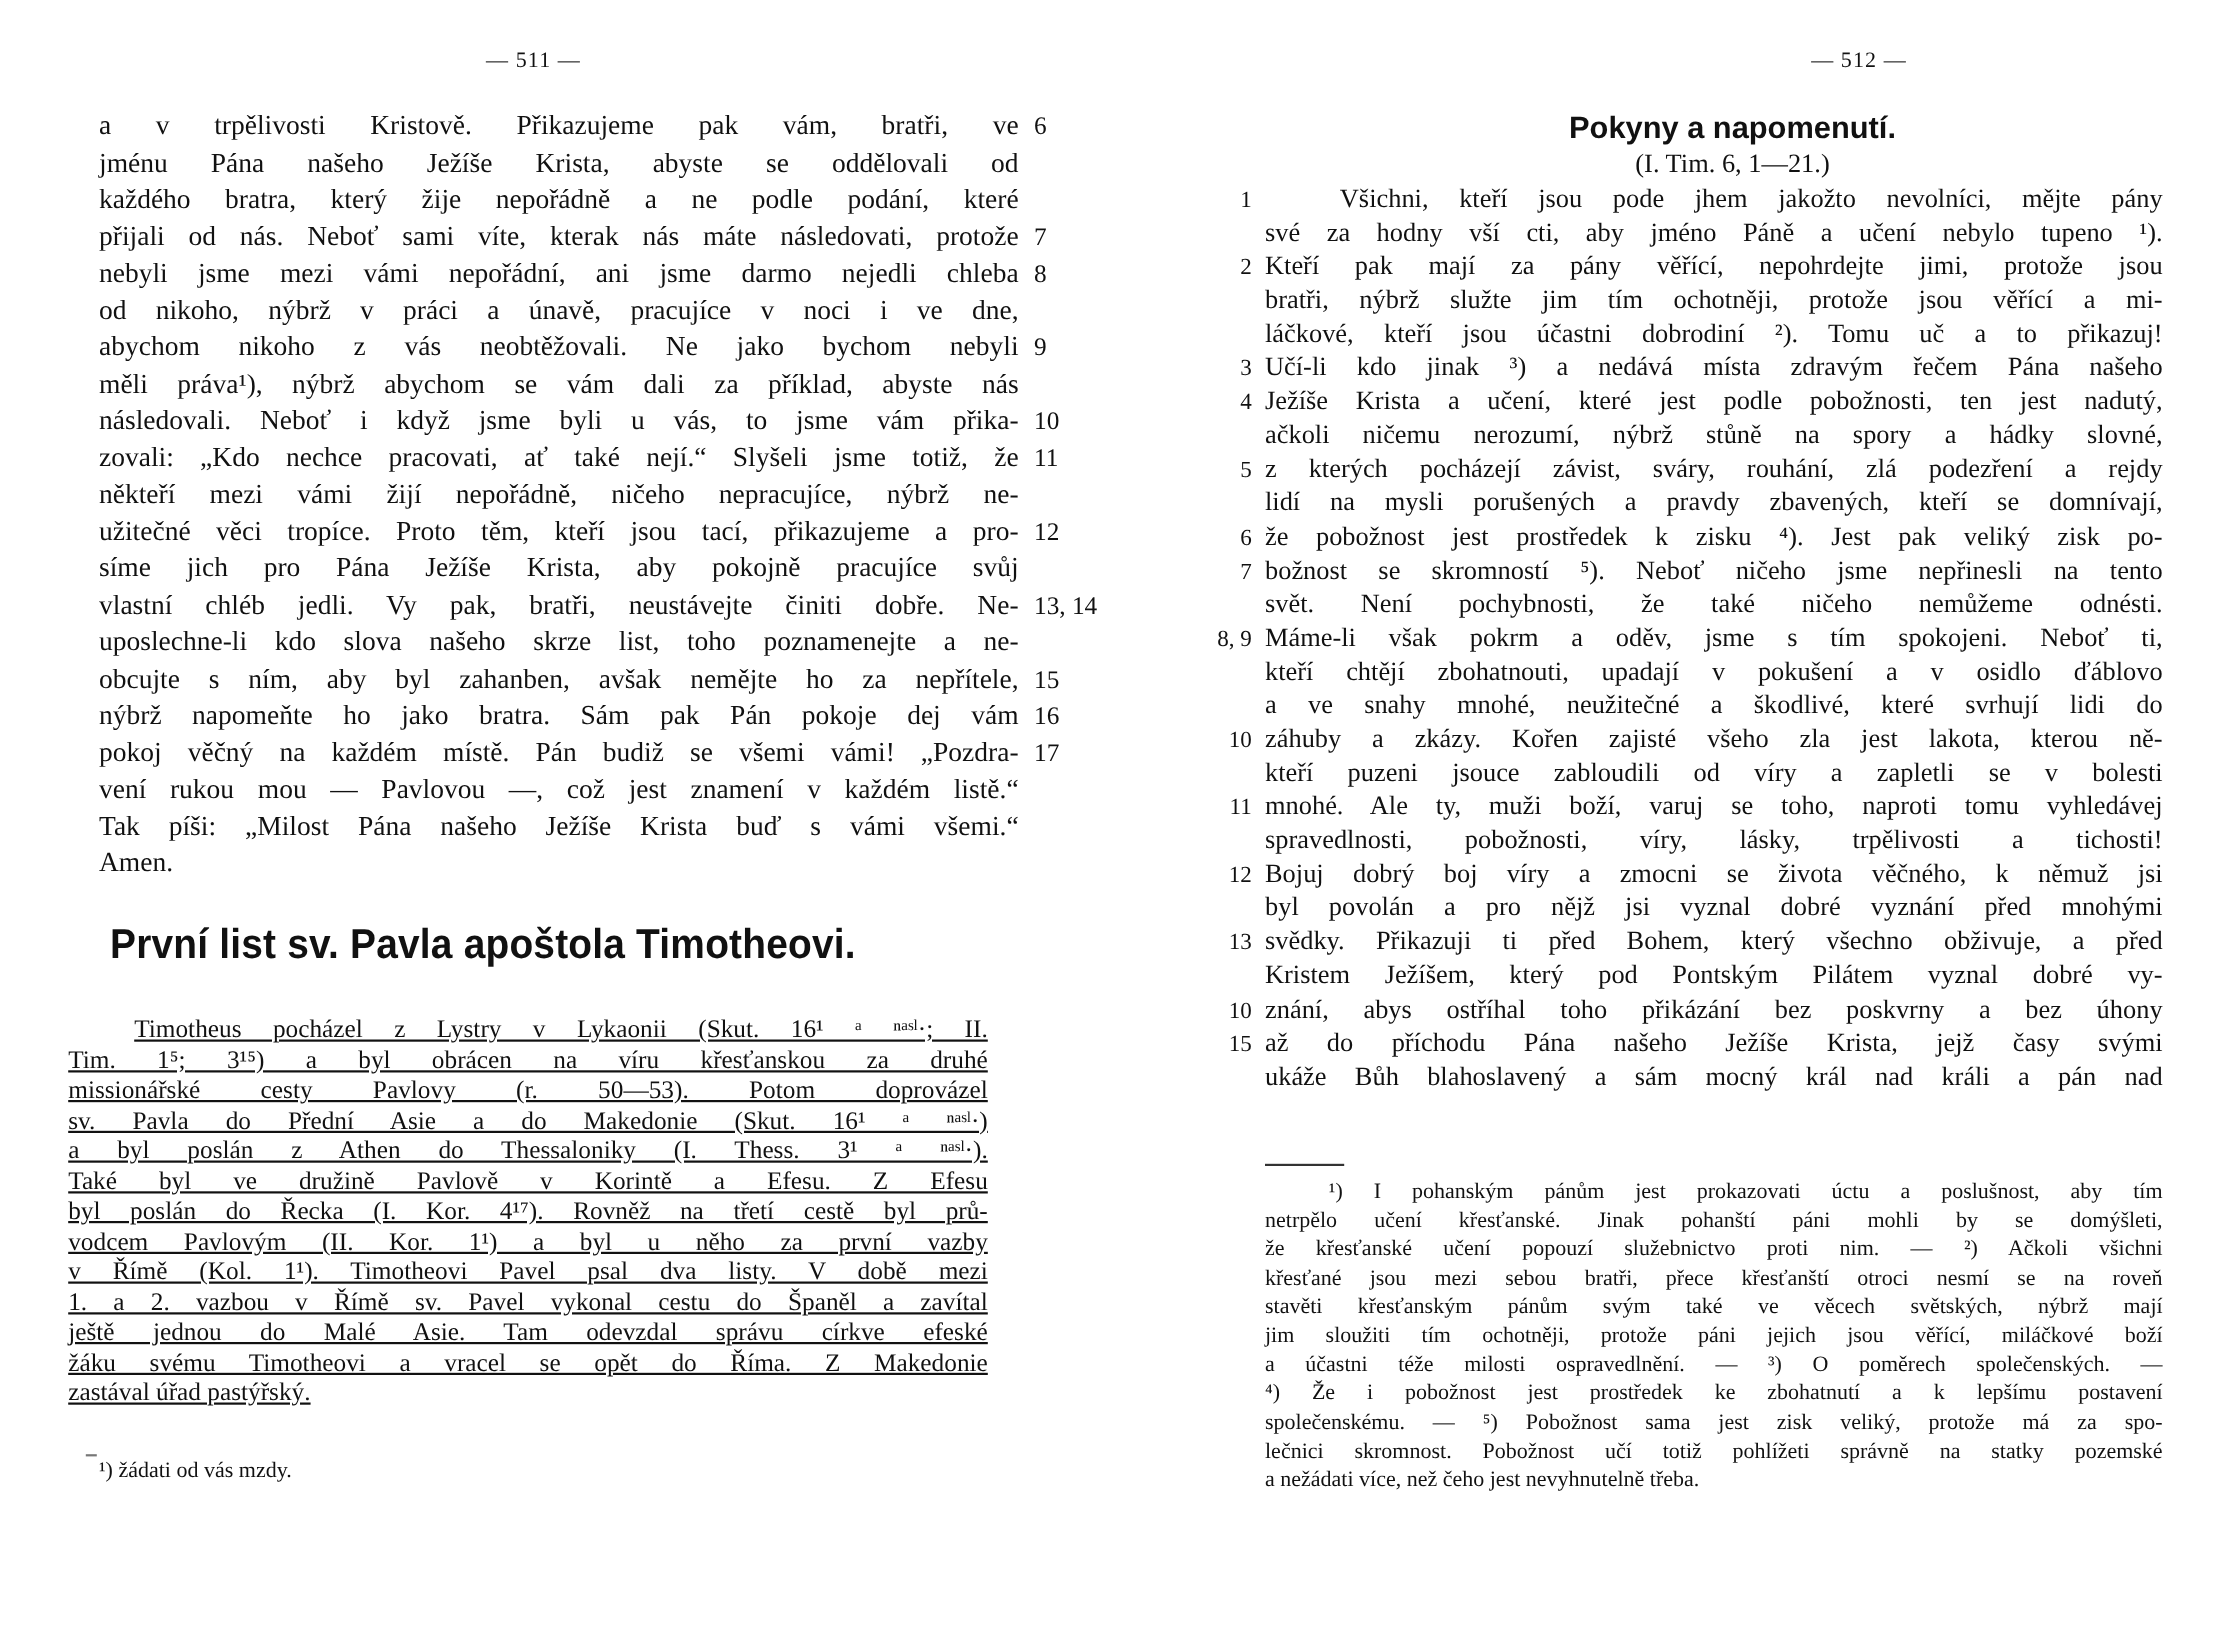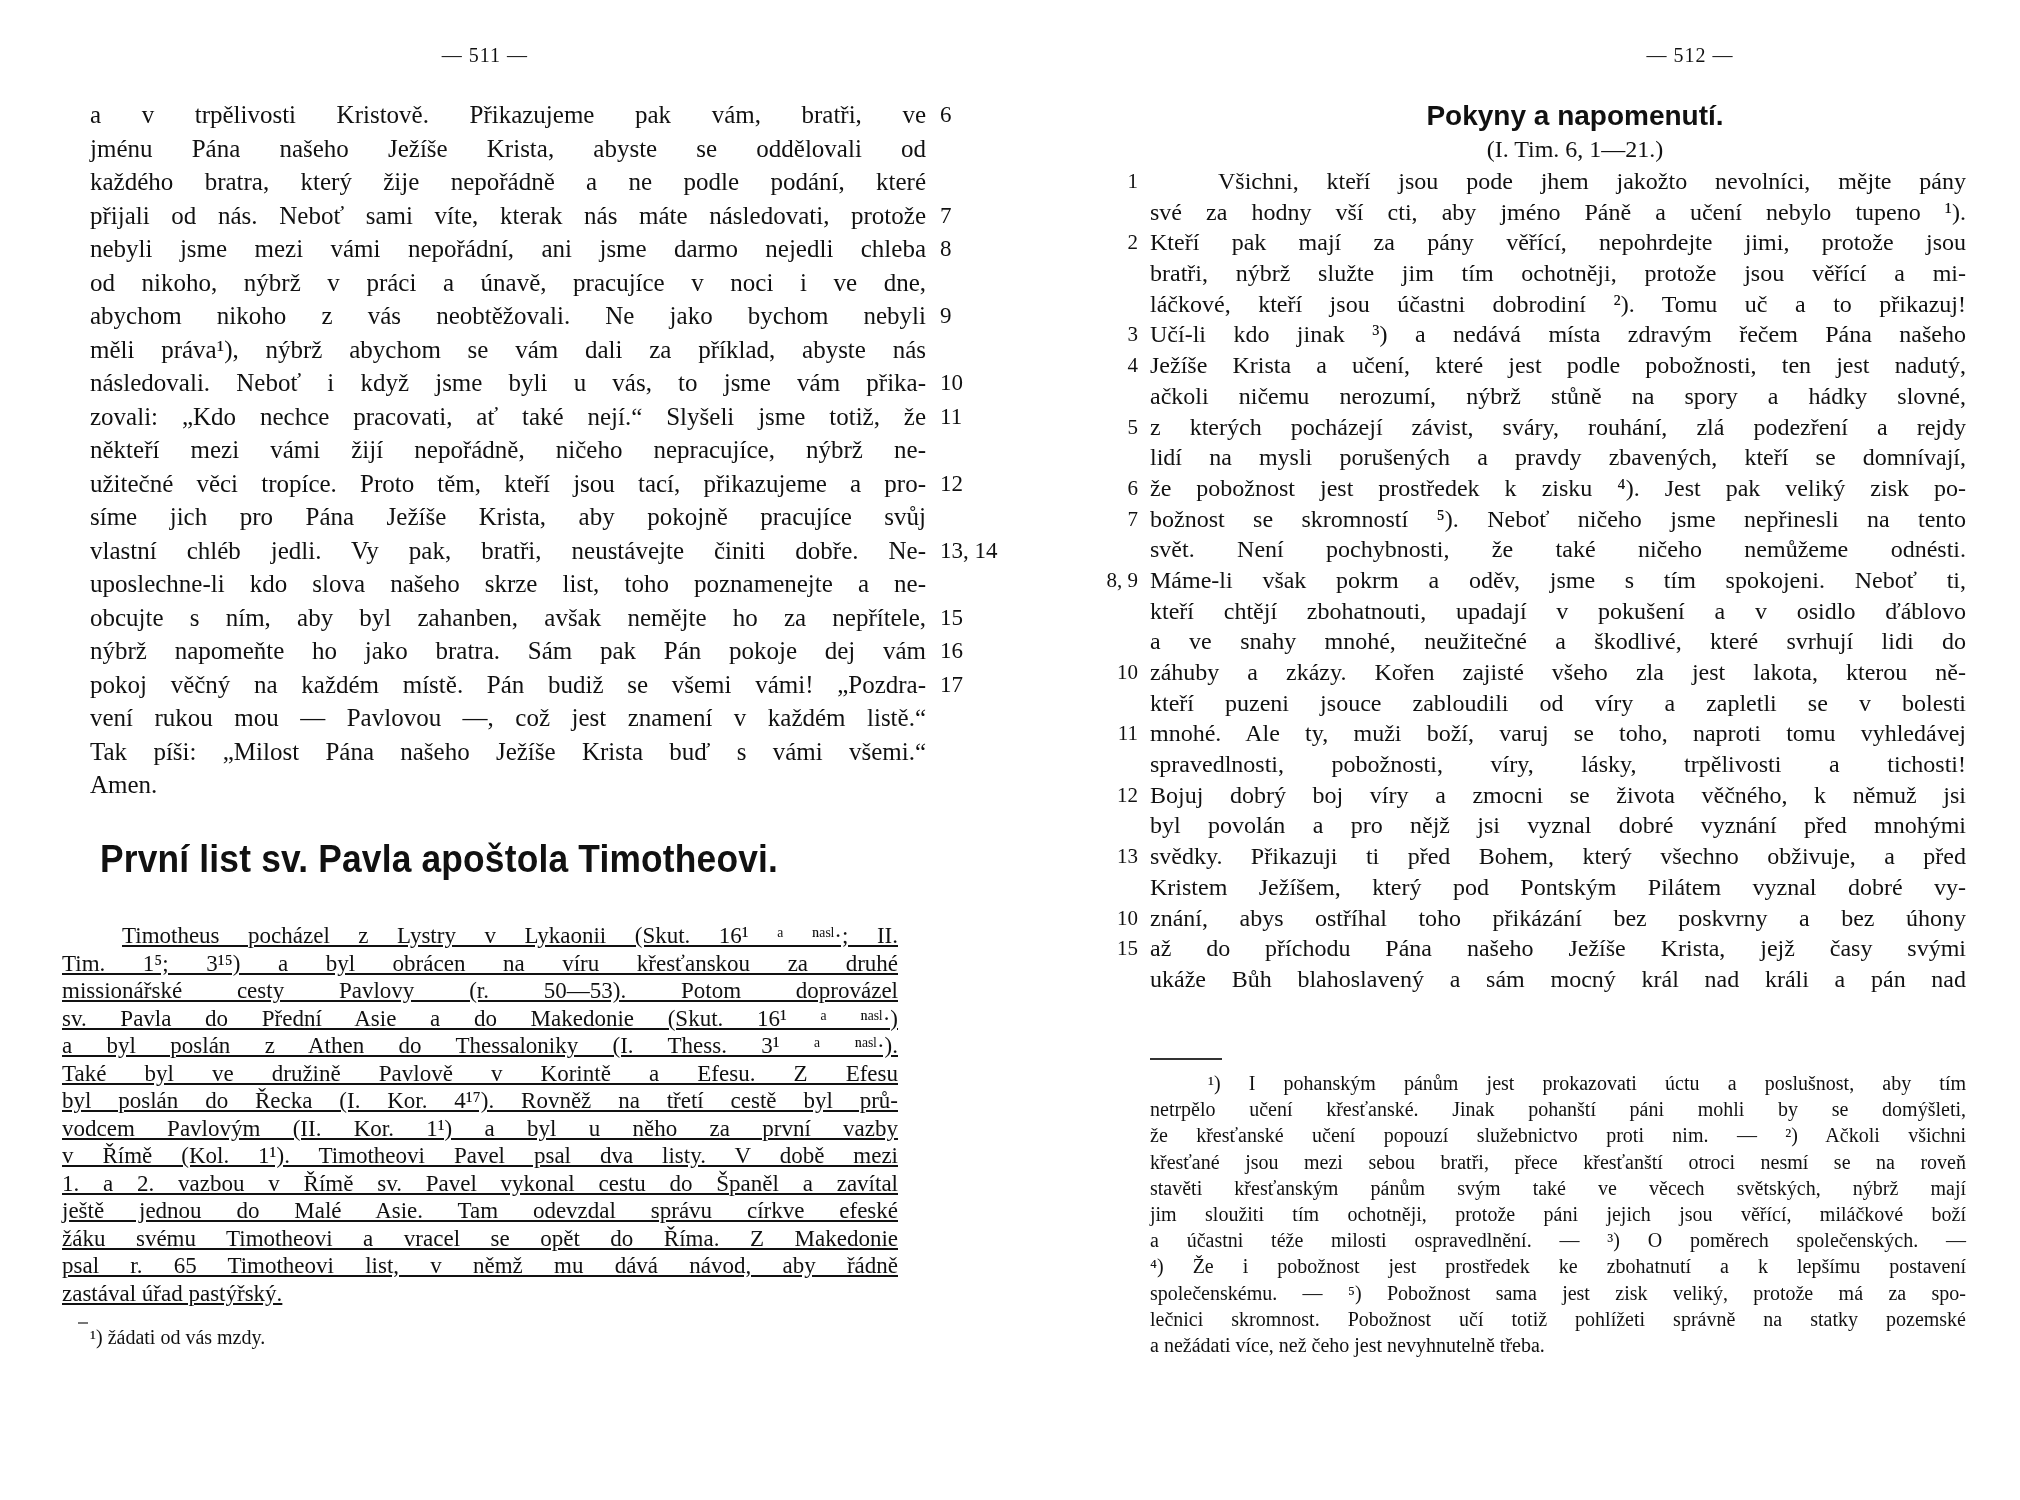--- a/index.html
+++ b/index.html
@@ -132,21 +132,20 @@
     <div class="line">missionářské cesty Pavlovy (r. 50—53). Potom doprovázel</div>
     <div class="line">sv. Pavla do Přední Asie a do Makedonie (Skut. 16¹ ᵃ ⁿᵃˢˡ·)</div>
     <div class="line">a byl poslán z Athen do Thessaloniky (I. Thess. 3¹ ᵃ ⁿᵃˢˡ·).</div>
     <div class="line">Také byl ve družině Pavlově v Korintě a Efesu. Z Efesu</div>
     <div class="line">byl poslán do Řecka (I. Kor. 4¹⁷). Rovněž na třetí cestě byl prů-</div>
     <div class="line">vodcem Pavlovým (II. Kor. 1¹) a byl u něho za první vazby</div>
     <div class="line">v Římě (Kol. 1¹). Timotheovi Pavel psal dva listy. V době mezi</div>
     <div class="line">1. a 2. vazbou v Římě sv. Pavel vykonal cestu do Španěl a zavítal</div>
     <div class="line">ještě jednou do Malé Asie. Tam odevzdal správu církve efeské</div>
     <div class="line">žáku svému Timotheovi a vracel se opět do Říma. Z Makedonie</div>
-    <div class="line">psal r. 65 Timotheovi list, v němž mu dává návod, aby řádně</div>
     <div class="line last">zastával úřad pastýřský.</div>
   </div>
 
   <div class="left-mark"></div>
   <div class="left-footnote">¹) žádati od vás mzdy.</div>
 </div>
 
 <div class="page page-right">
   <div class="page-number">— 512 —</div>
   <div class="right-title">Pokyny a napomenutí.</div>

